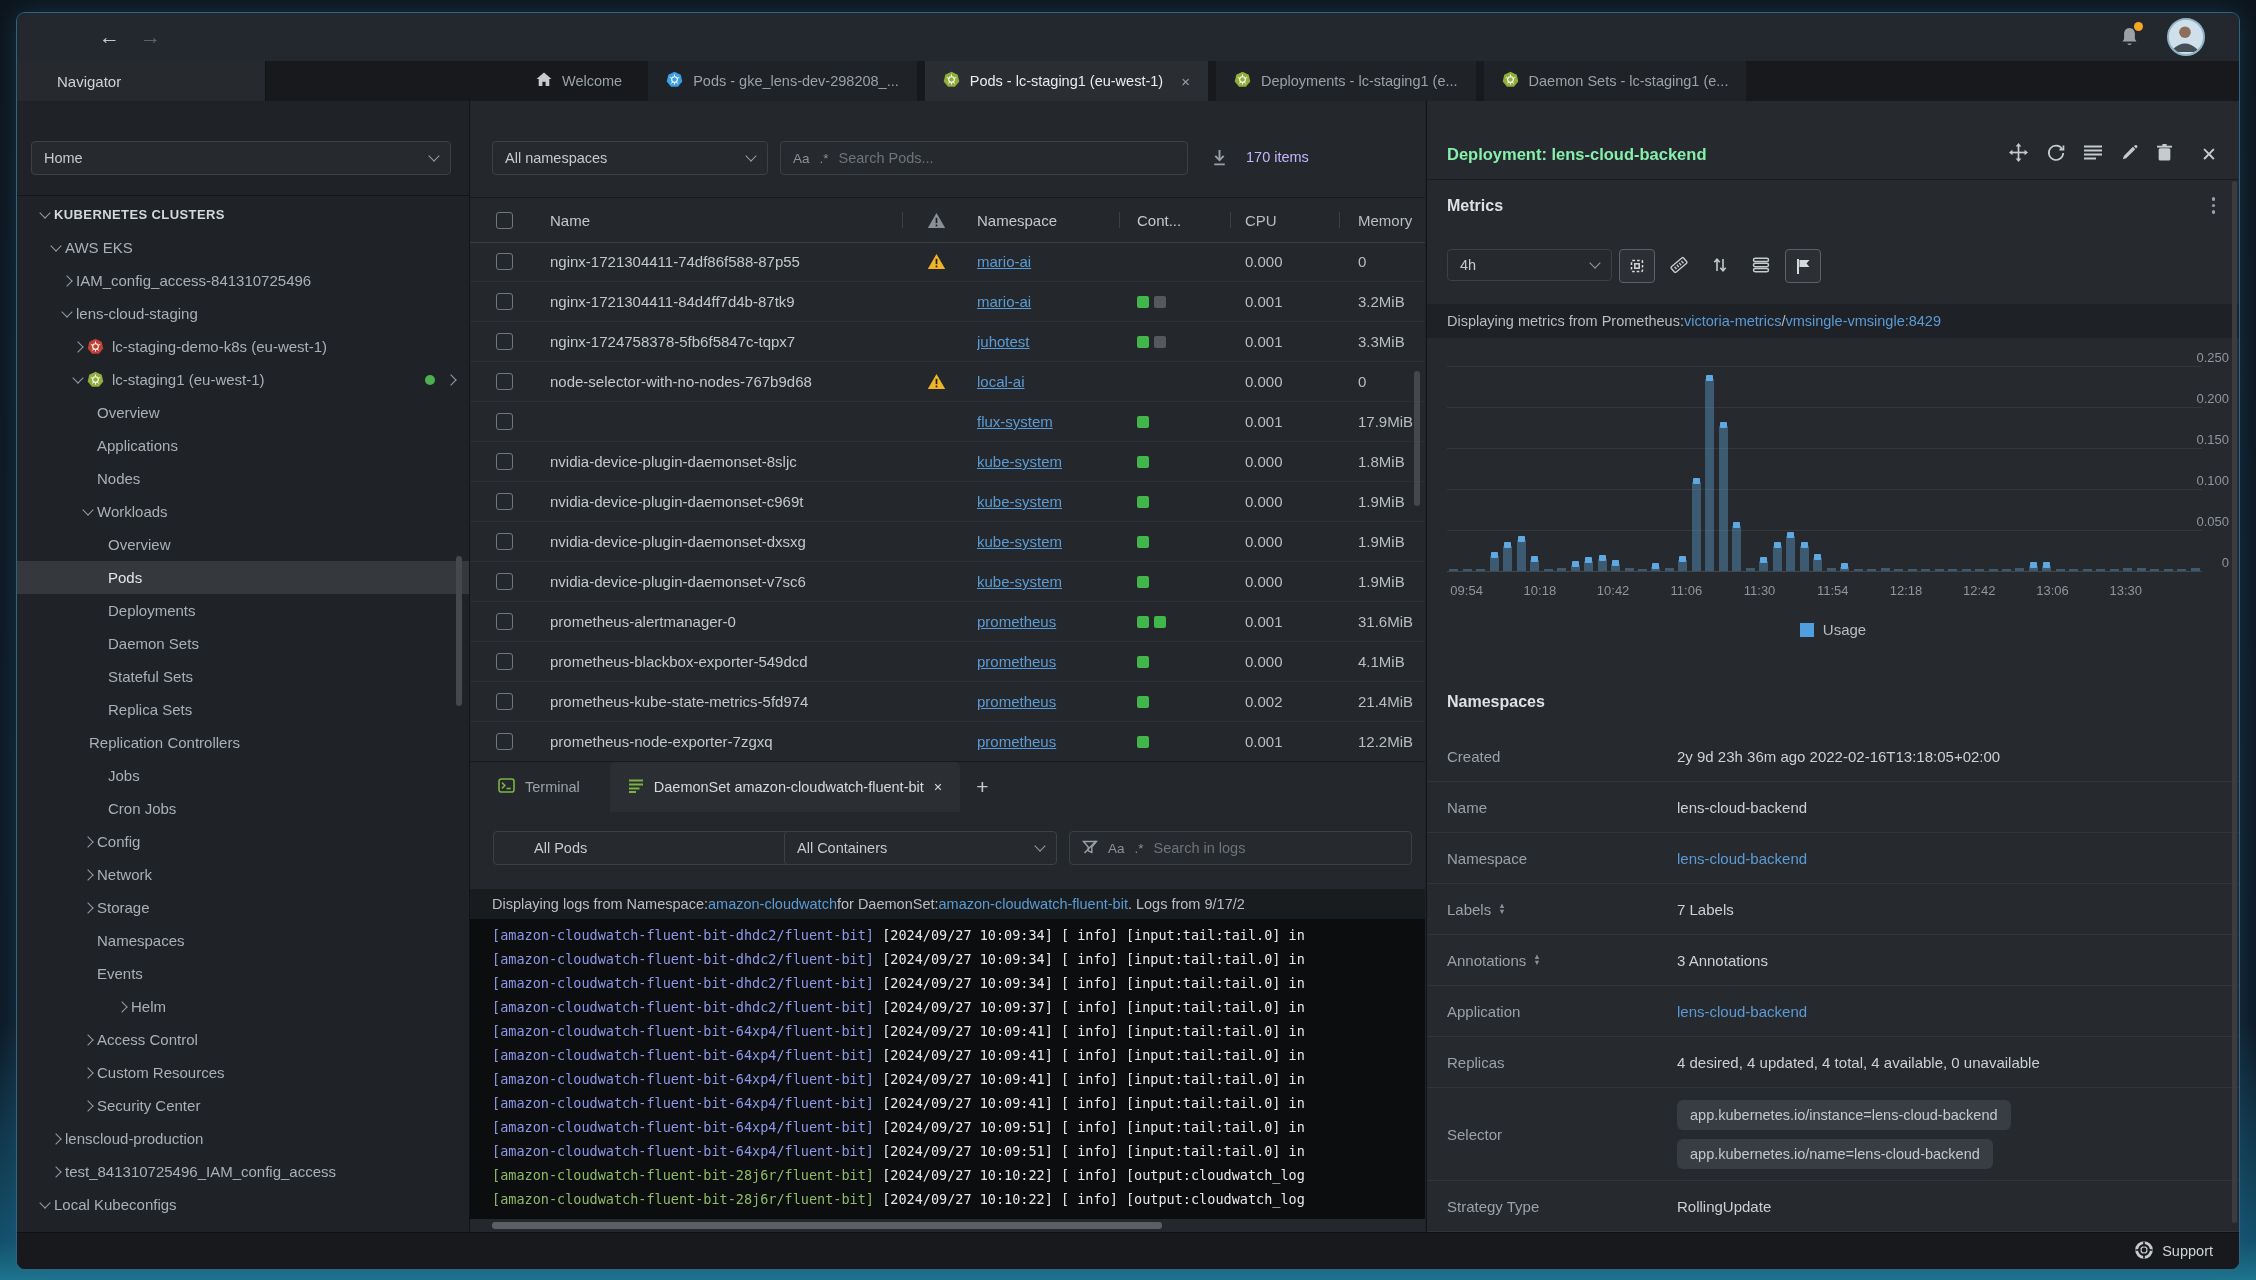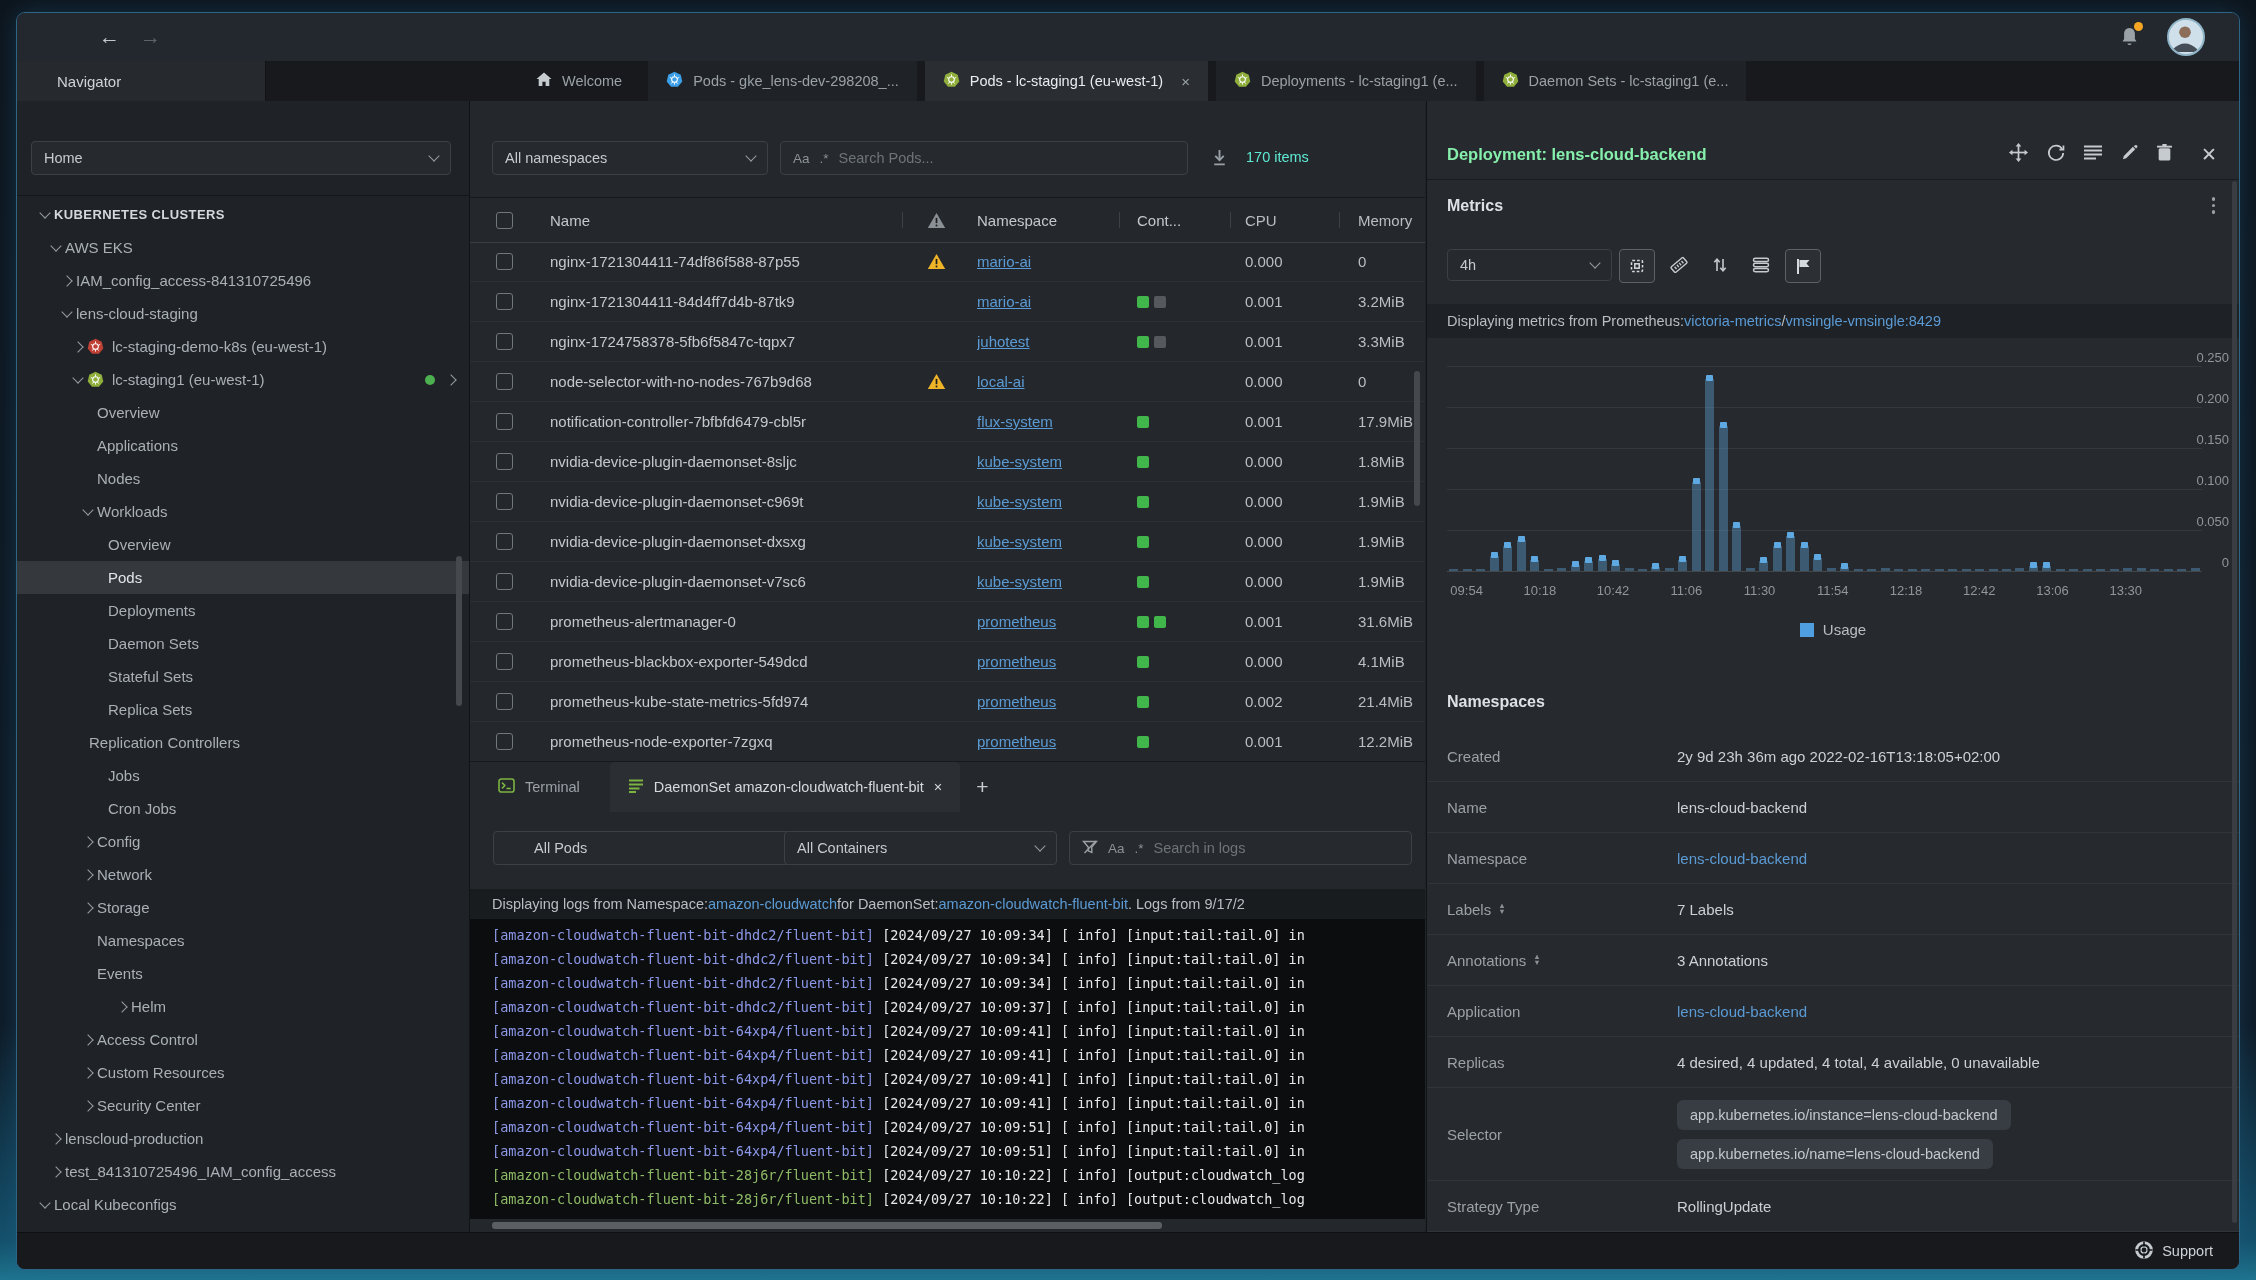--- a/index.html
+++ b/index.html
@@ -54,21 +54,21 @@
   .tree-icon{width:18px;height:18px;margin-right:7px;flex:none;display:inline-flex;}
   .status-dot{width:10px;height:10px;border-radius:50%;margin-left:auto;flex:none;}
   .trailing-chev{margin:0 14px 0 12px;flex:none;}
   .sidebar-scrollthumb{position:absolute;width:6px;border-radius:3px;background:#45494d;right:7px;top:455px;height:150px;}
 
   
   .filterbar{position:absolute;left:0;right:0;top:38px;height:42px;}
   .ns-select{position:absolute;left:22px;top:2px;width:276px;}
   .pods-search{position:absolute;left:310px;top:2px;width:408px;}
   .dl-icon{position:absolute;left:740px;top:9px;}
-  .items-count{position:absolute;left:776px;top:10px;font-size:14.5px;color:#5eead4;}
+  .items-count{position:absolute;left:776px;top:10px;font-size:14.5px;color:#c4b5fd;}
 
   .tbl-header{position:absolute;left:0;right:0;top:96px;height:44px;border-top:1px solid #17191c;border-bottom:1px solid #393e43;font-size:15px;color:#c3c8cd;}
   .tbl-rows{position:absolute;left:0;right:0;top:141px;}
   .podrow{position:relative;height:39px;border-bottom:1px solid rgba(255,255,255,.04);font-size:15px;}
   .cell{position:absolute;top:0;height:39px;display:flex;align-items:center;overflow:hidden;white-space:nowrap;}
   .hcell{position:absolute;top:0;height:44px;display:flex;align-items:center;overflow:hidden;white-space:nowrap;}
   .c-check{left:26px;width:30px;}
   .c-name{left:80px;width:365px;color:#c3c8cd;}
   .c-warn{left:446px;width:40px;justify-content:center;}
   .c-ns{left:507px;width:135px;}
@@ -551,21 +551,20 @@
                 <span class="ns-link">local-ai</span>
               </div>
               <div class="cell c-cont"></div>
               <div class="cell c-cpu">0.000</div>
               <div class="cell c-mem">0</div>
             </div>
             <div class="podrow">
               <div class="cell c-check">
                 <span class="checkbox"></span>
               </div>
-              <div class="cell c-name">notification-controller-7bfbfd6479-cbl5r</div>
               <div class="cell c-warn"></div>
               <div class="cell c-ns">
                 <span class="ns-link">flux-system</span>
               </div>
               <div class="cell c-cont">
                 <span class="sq green"></span>
               </div>
               <div class="cell c-cpu">0.001</div>
               <div class="cell c-mem">17.9MiB</div>
             </div>

